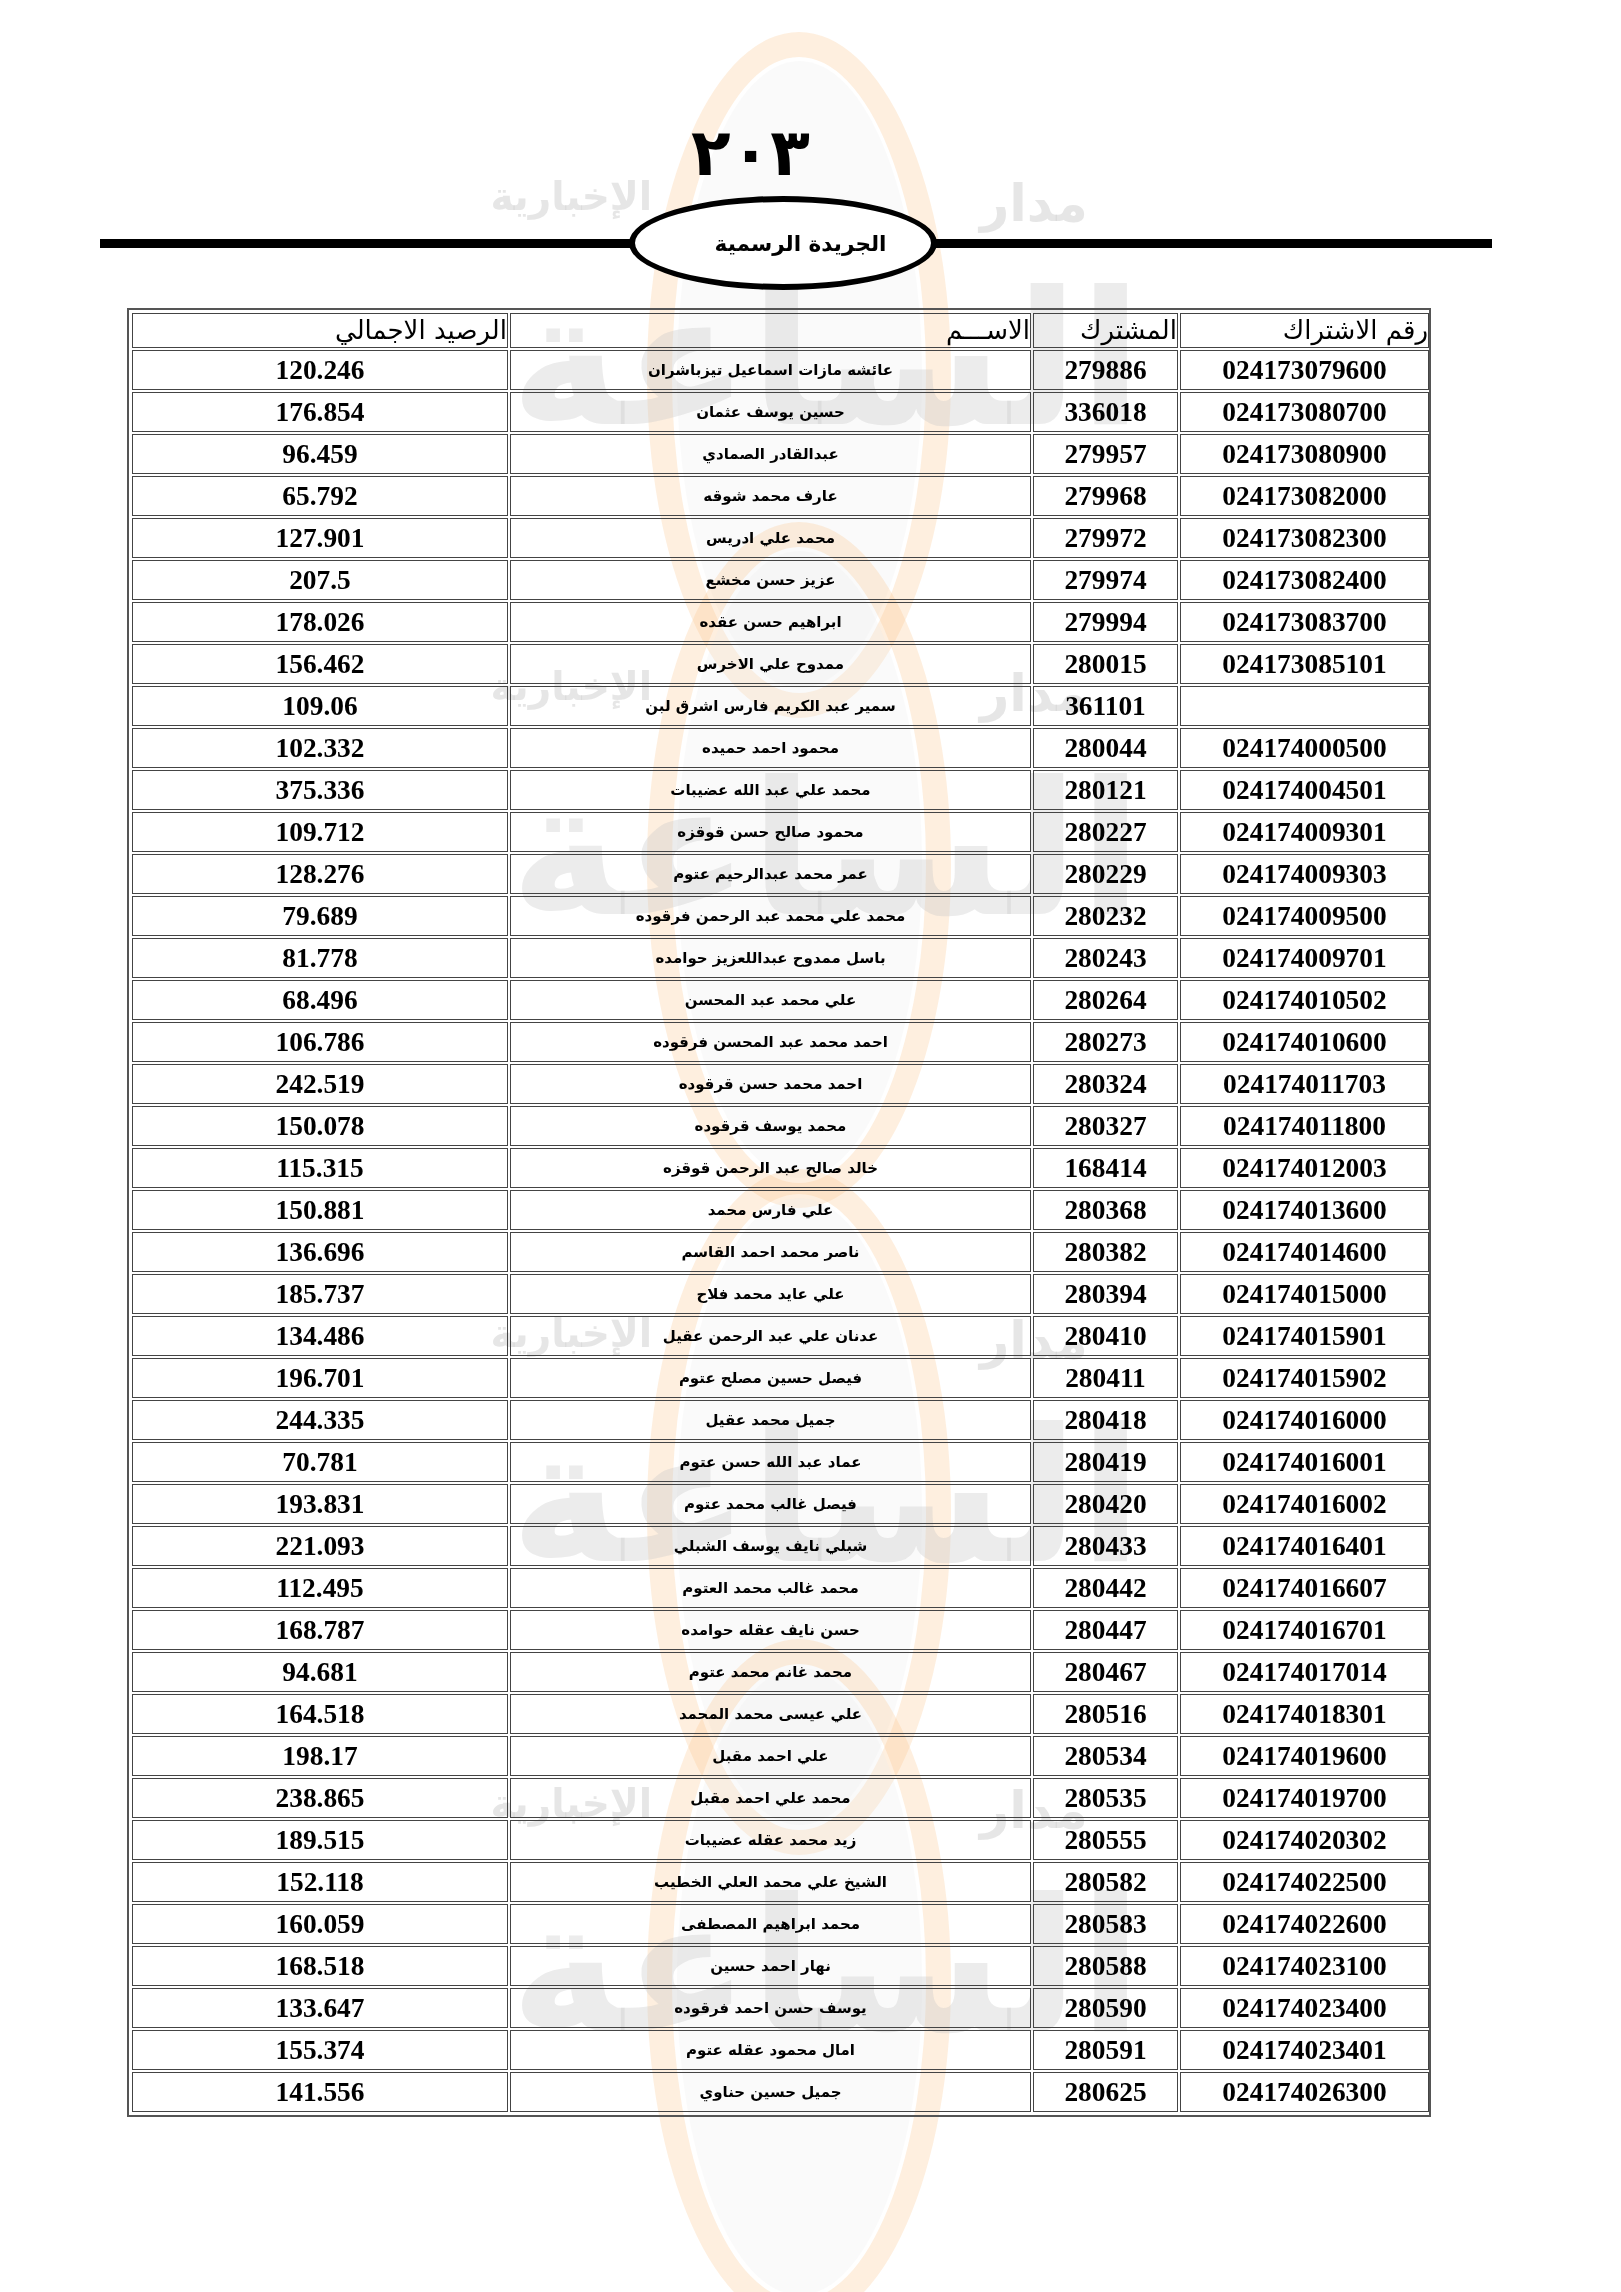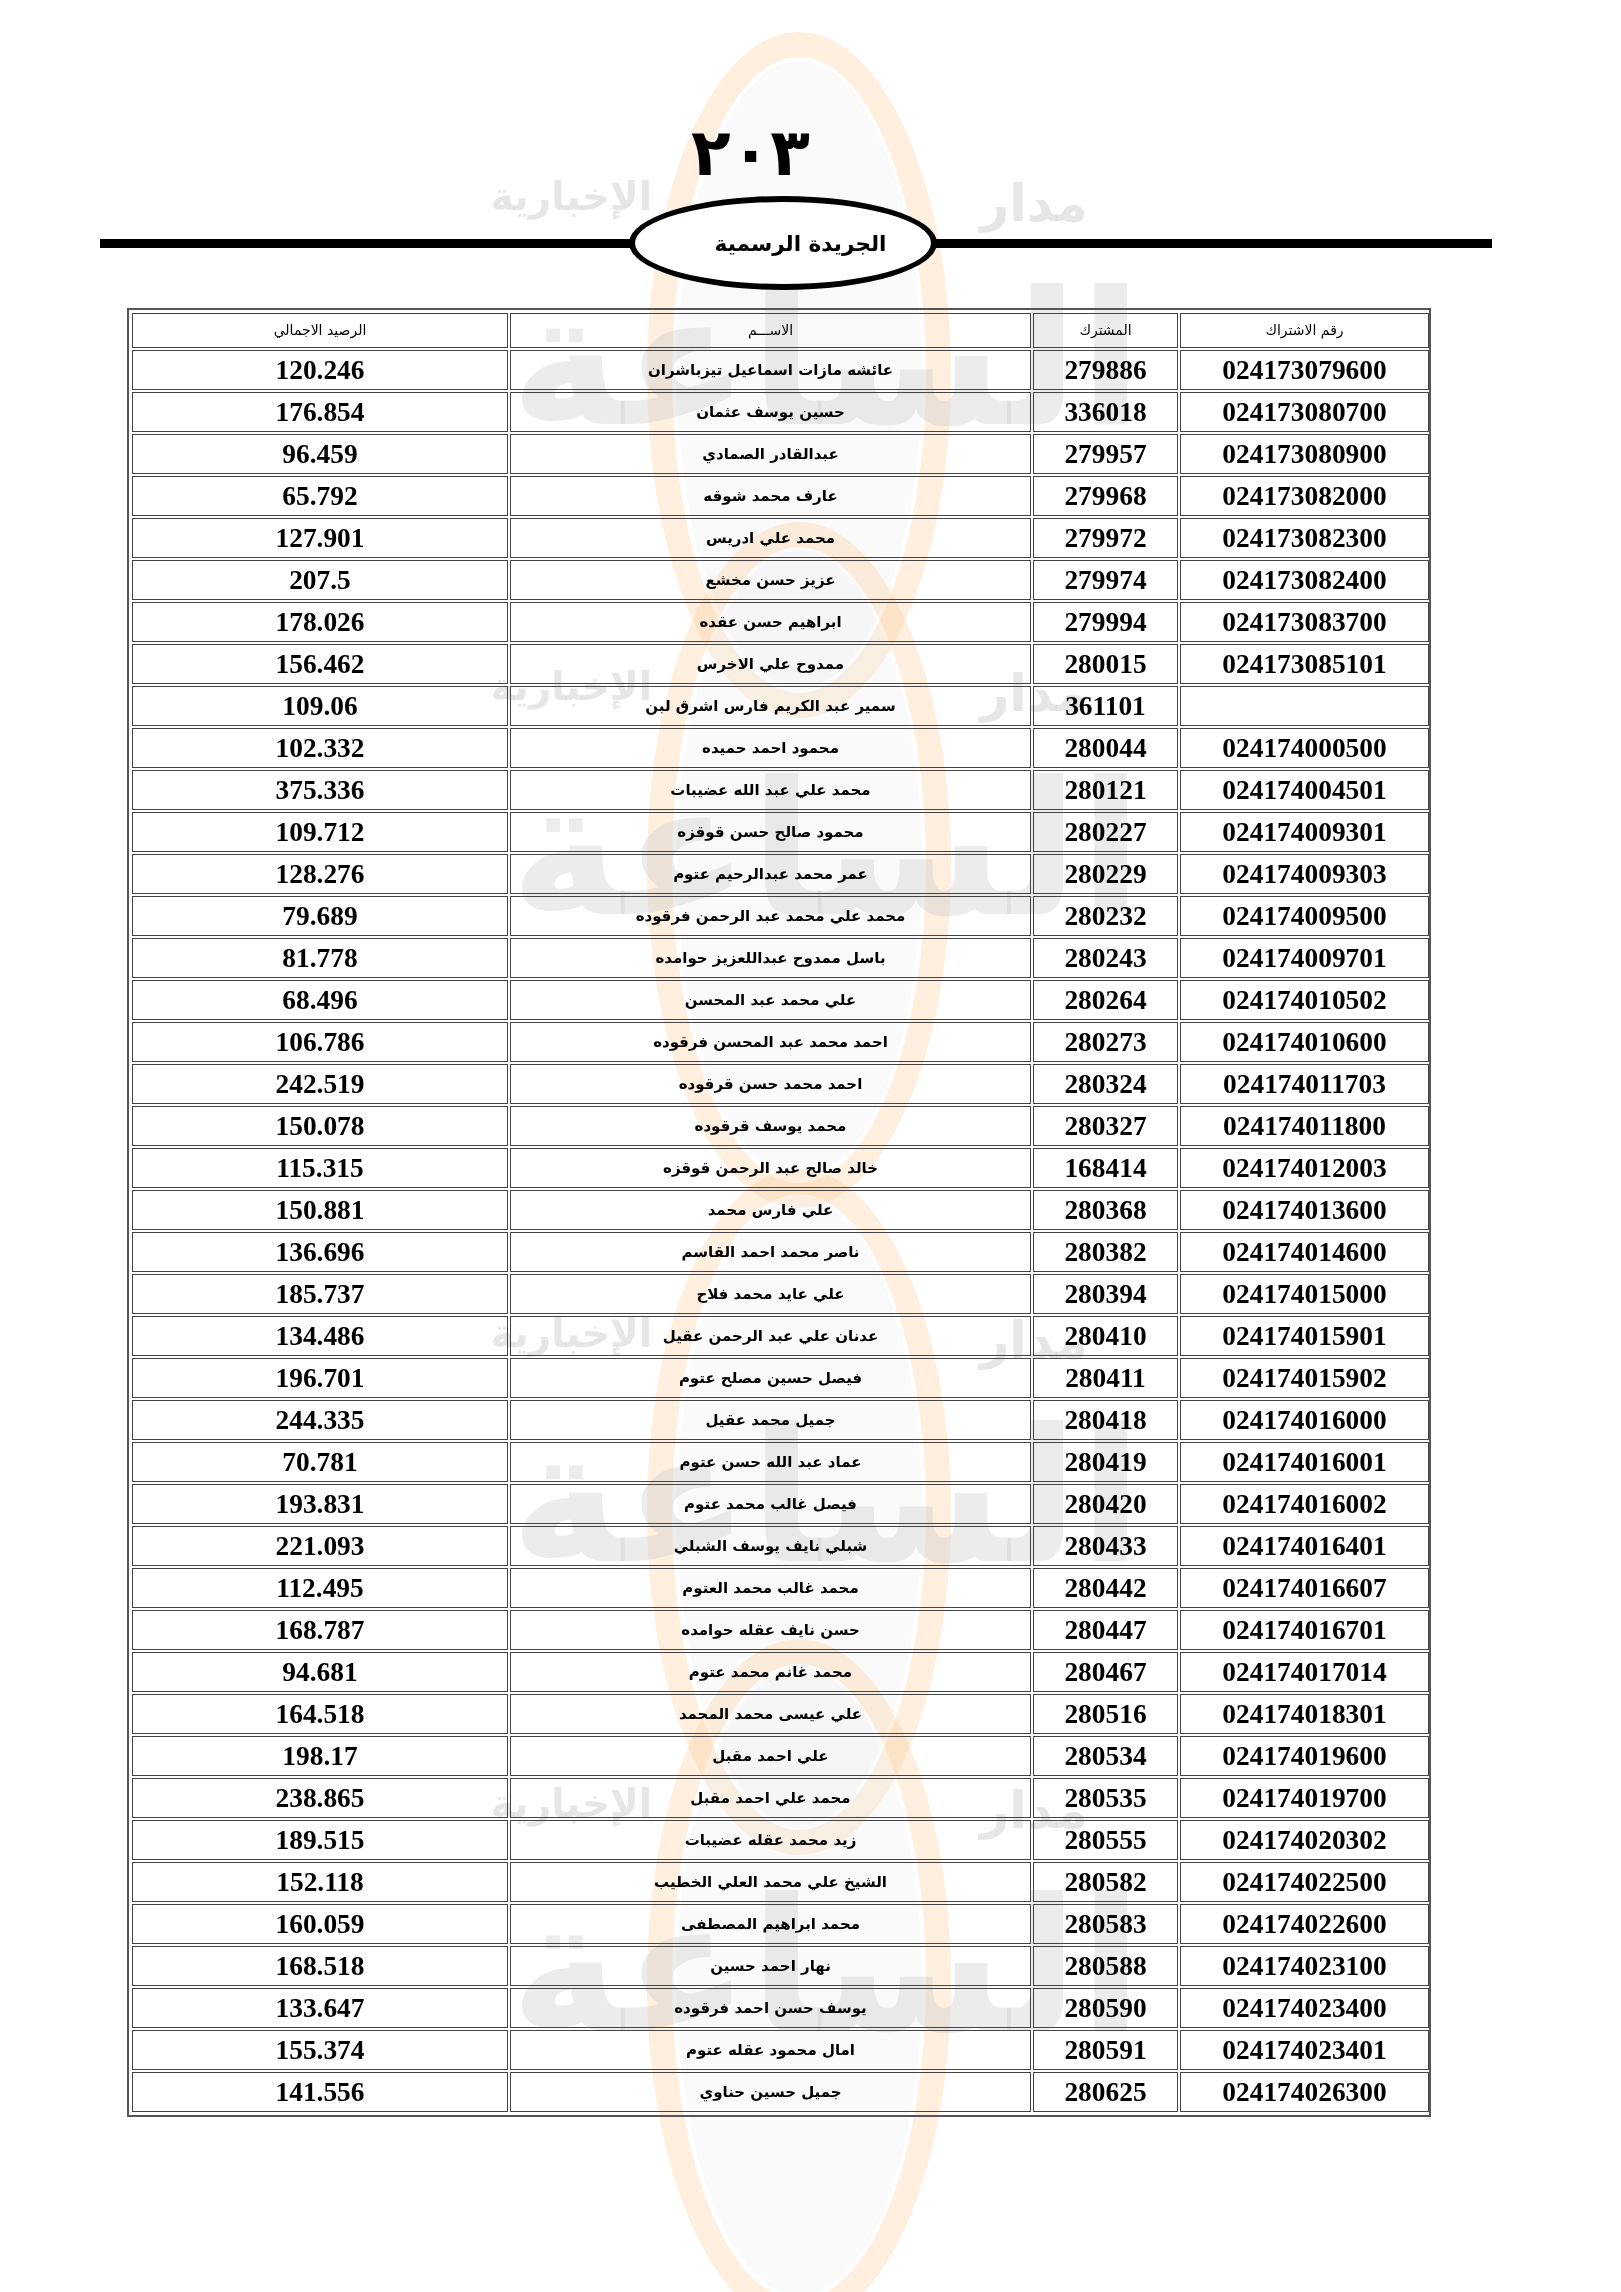--- a/index.html
+++ b/index.html
@@ -62,22 +62,22 @@
     table {
       width: 100%; border-collapse: separate; border-spacing: 2px;
       direction: rtl; table-layout: fixed;
     }
     th, td {
       border: 1px solid #444; text-align: center; padding: 0;
       height: 38px; line-height: 37px; overflow: hidden; white-space: nowrap;
       background: transparent;
     }
     th {
-      font-family: "DejaVu Sans", sans-serif; font-weight: normal; font-size: 14px;
-      height: 33px; line-height: 33px;
+      font-family: "DejaVu Sans", sans-serif; font-weight: normal; font-size: 26px;
+      height: 33px; line-height: 33px; text-align: right;
     }
     td { font-family: "Liberation Serif", "DejaVu Serif", serif; font-weight: bold; font-size: 27.4px; }
     td.name { font-family: "DejaVu Sans", sans-serif; font-size: 15px; }
     col.c-sub { width: 249px; }
     col.c-no { width: 145px; }
     col.c-name { width: 521px; }
     col.c-bal { width: 376px; }
   </style>
 </head>
 <body>

